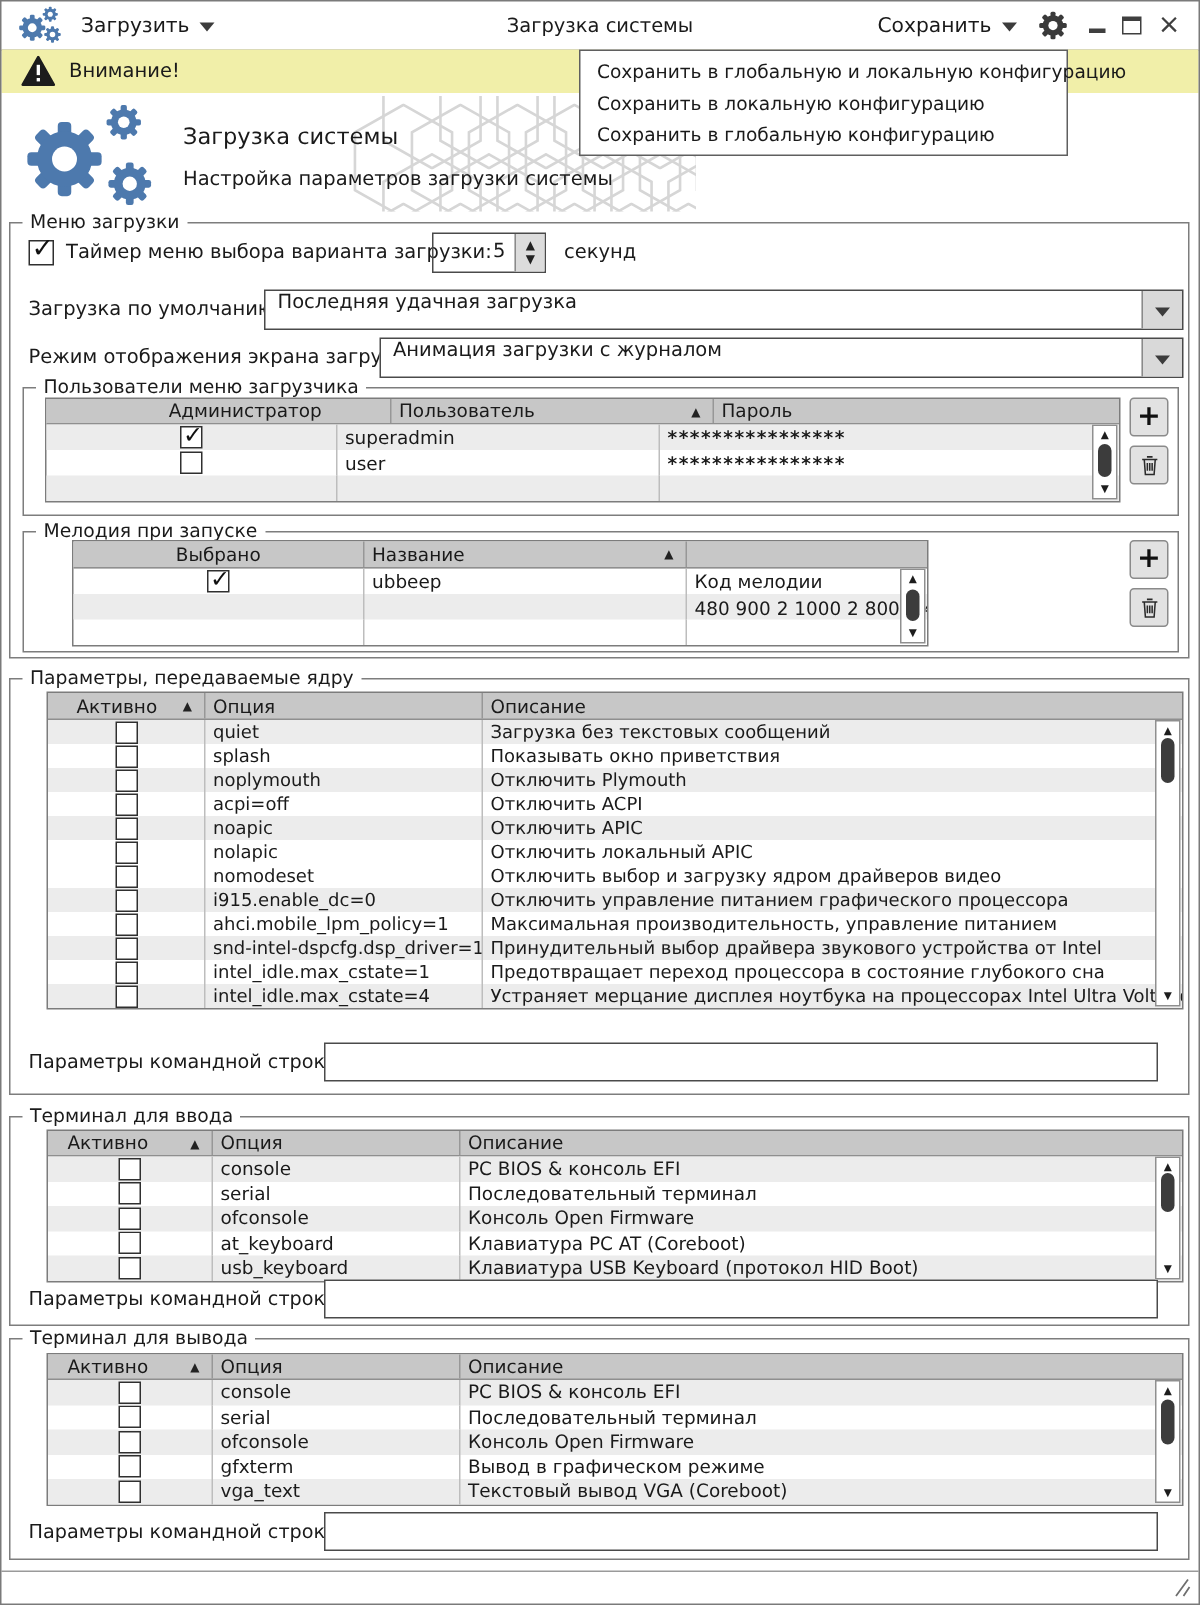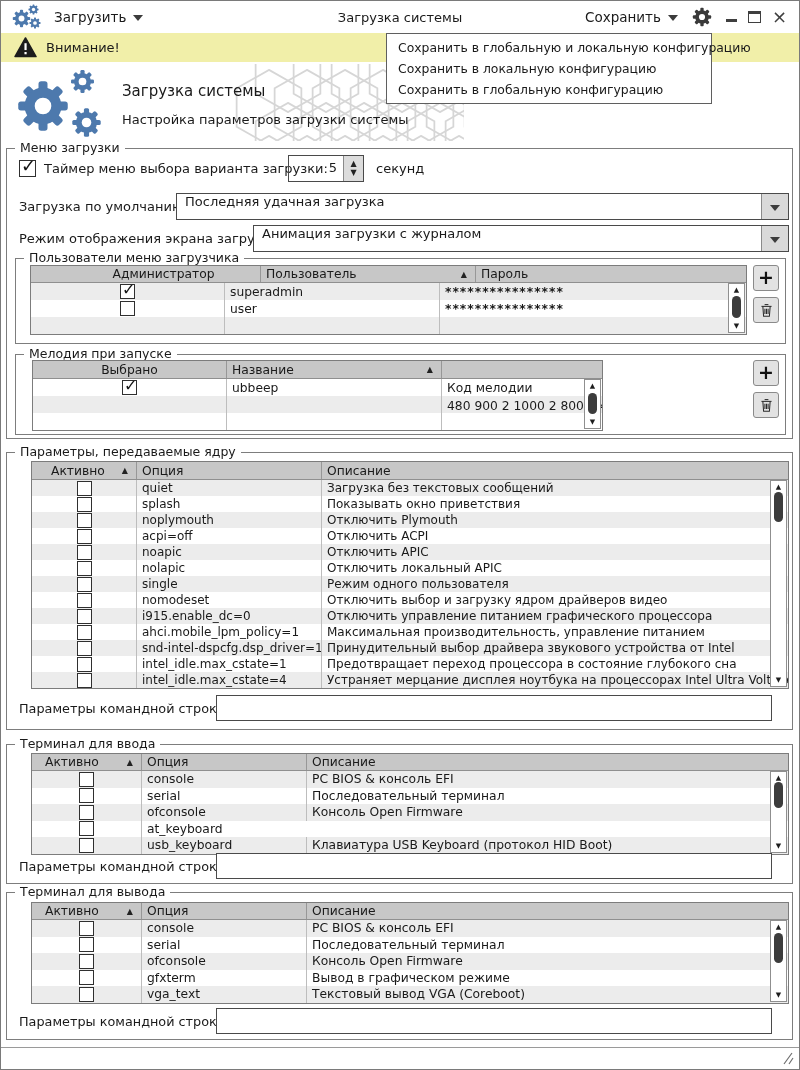--- a/index.html
+++ b/index.html
@@ -81,21 +81,21 @@
   .stripe{background:#ececec;}
   .pwd{font-size:11px;font-weight:bold;letter-spacing:1px;padding-top:2px;}
 
   .tbl-users{left:14px;top:6px;width:717px;}
   .tbl-users .thead{height:17px;padding-left:36px;}
   .tbl-users .trow{height:17px;}
   .tbl-users .c1{width:194px;flex:0 0 auto;}
   .tbl-users .c2{width:215px;flex:0 0 auto;}
   .tbl-users .c3{flex:1;}
 
-  .tbl-melody{left:16px;top:5px;width:571px;}
+  .tbl-melody{left:32px;top:5px;width:571px;}
   .tbl-melody .thead{height:18px;}
   .tbl-melody .trow{height:17px;}
   .tbl-melody .c1{width:194px;flex:0 0 auto;}
   .tbl-melody .c2{width:215px;flex:0 0 auto;}
   .tbl-melody .c3{flex:1;margin-top:37px;}
 
   .tbl-kernel{left:24px;top:8px;width:758px;}
   .tbl-kernel .thead{height:18px;}
   .tbl-kernel .trow{height:16px;}
   .tbl-kernel .c1{width:105px;flex:0 0 auto;}
@@ -429,27 +429,20 @@
         <div class="c c2">noapic</div>
         <div class="c c3">Отключить APIC</div>
       </div>
     <div class="trow">
         <div class="c c1 ctr">
           <span class="chk" data-checked="false"></span>
         </div>
         <div class="c c2">nolapic</div>
         <div class="c c3">Отключить локальный APIC</div>
       </div>
-    <div class="trow stripe">
-        <div class="c c1 ctr">
-          <span class="chk" data-checked="false"></span>
-        </div>
-        <div class="c c2">single</div>
-        <div class="c c3">Режим одного пользователя</div>
-      </div>
     <div class="trow">
         <div class="c c1 ctr">
           <span class="chk" data-checked="false"></span>
         </div>
         <div class="c c2">nomodeset</div>
         <div class="c c3">Отключить выбор и загрузку ядром драйверов видео</div>
       </div>
     <div class="trow stripe">
         <div class="c c1 ctr">
           <span class="chk" data-checked="false"></span>
@@ -525,20 +518,21 @@
           <span class="chk" data-checked="false"></span>
         </div>
         <div class="c c2">ofconsole</div>
         <div class="c c3">Консоль Open Firmware</div>
       </div>
     <div class="trow">
         <div class="c c1 ctr">
           <span class="chk" data-checked="false"></span>
         </div>
         <div class="c c2">at_keyboard</div>
+        <div class="c c3">Клавиатура PC AT (Coreboot)</div>
       </div>
     <div class="trow stripe">
         <div class="c c1 ctr">
           <span class="chk" data-checked="false"></span>
         </div>
         <div class="c c2">usb_keyboard</div>
         <div class="c c3">Клавиатура USB Keyboard (протокол HID Boot)</div>
       </div>
     <div class="vscroll" style="right:1px;top:17px;bottom:1px;">
       <span class="sarr up">▲</span>

